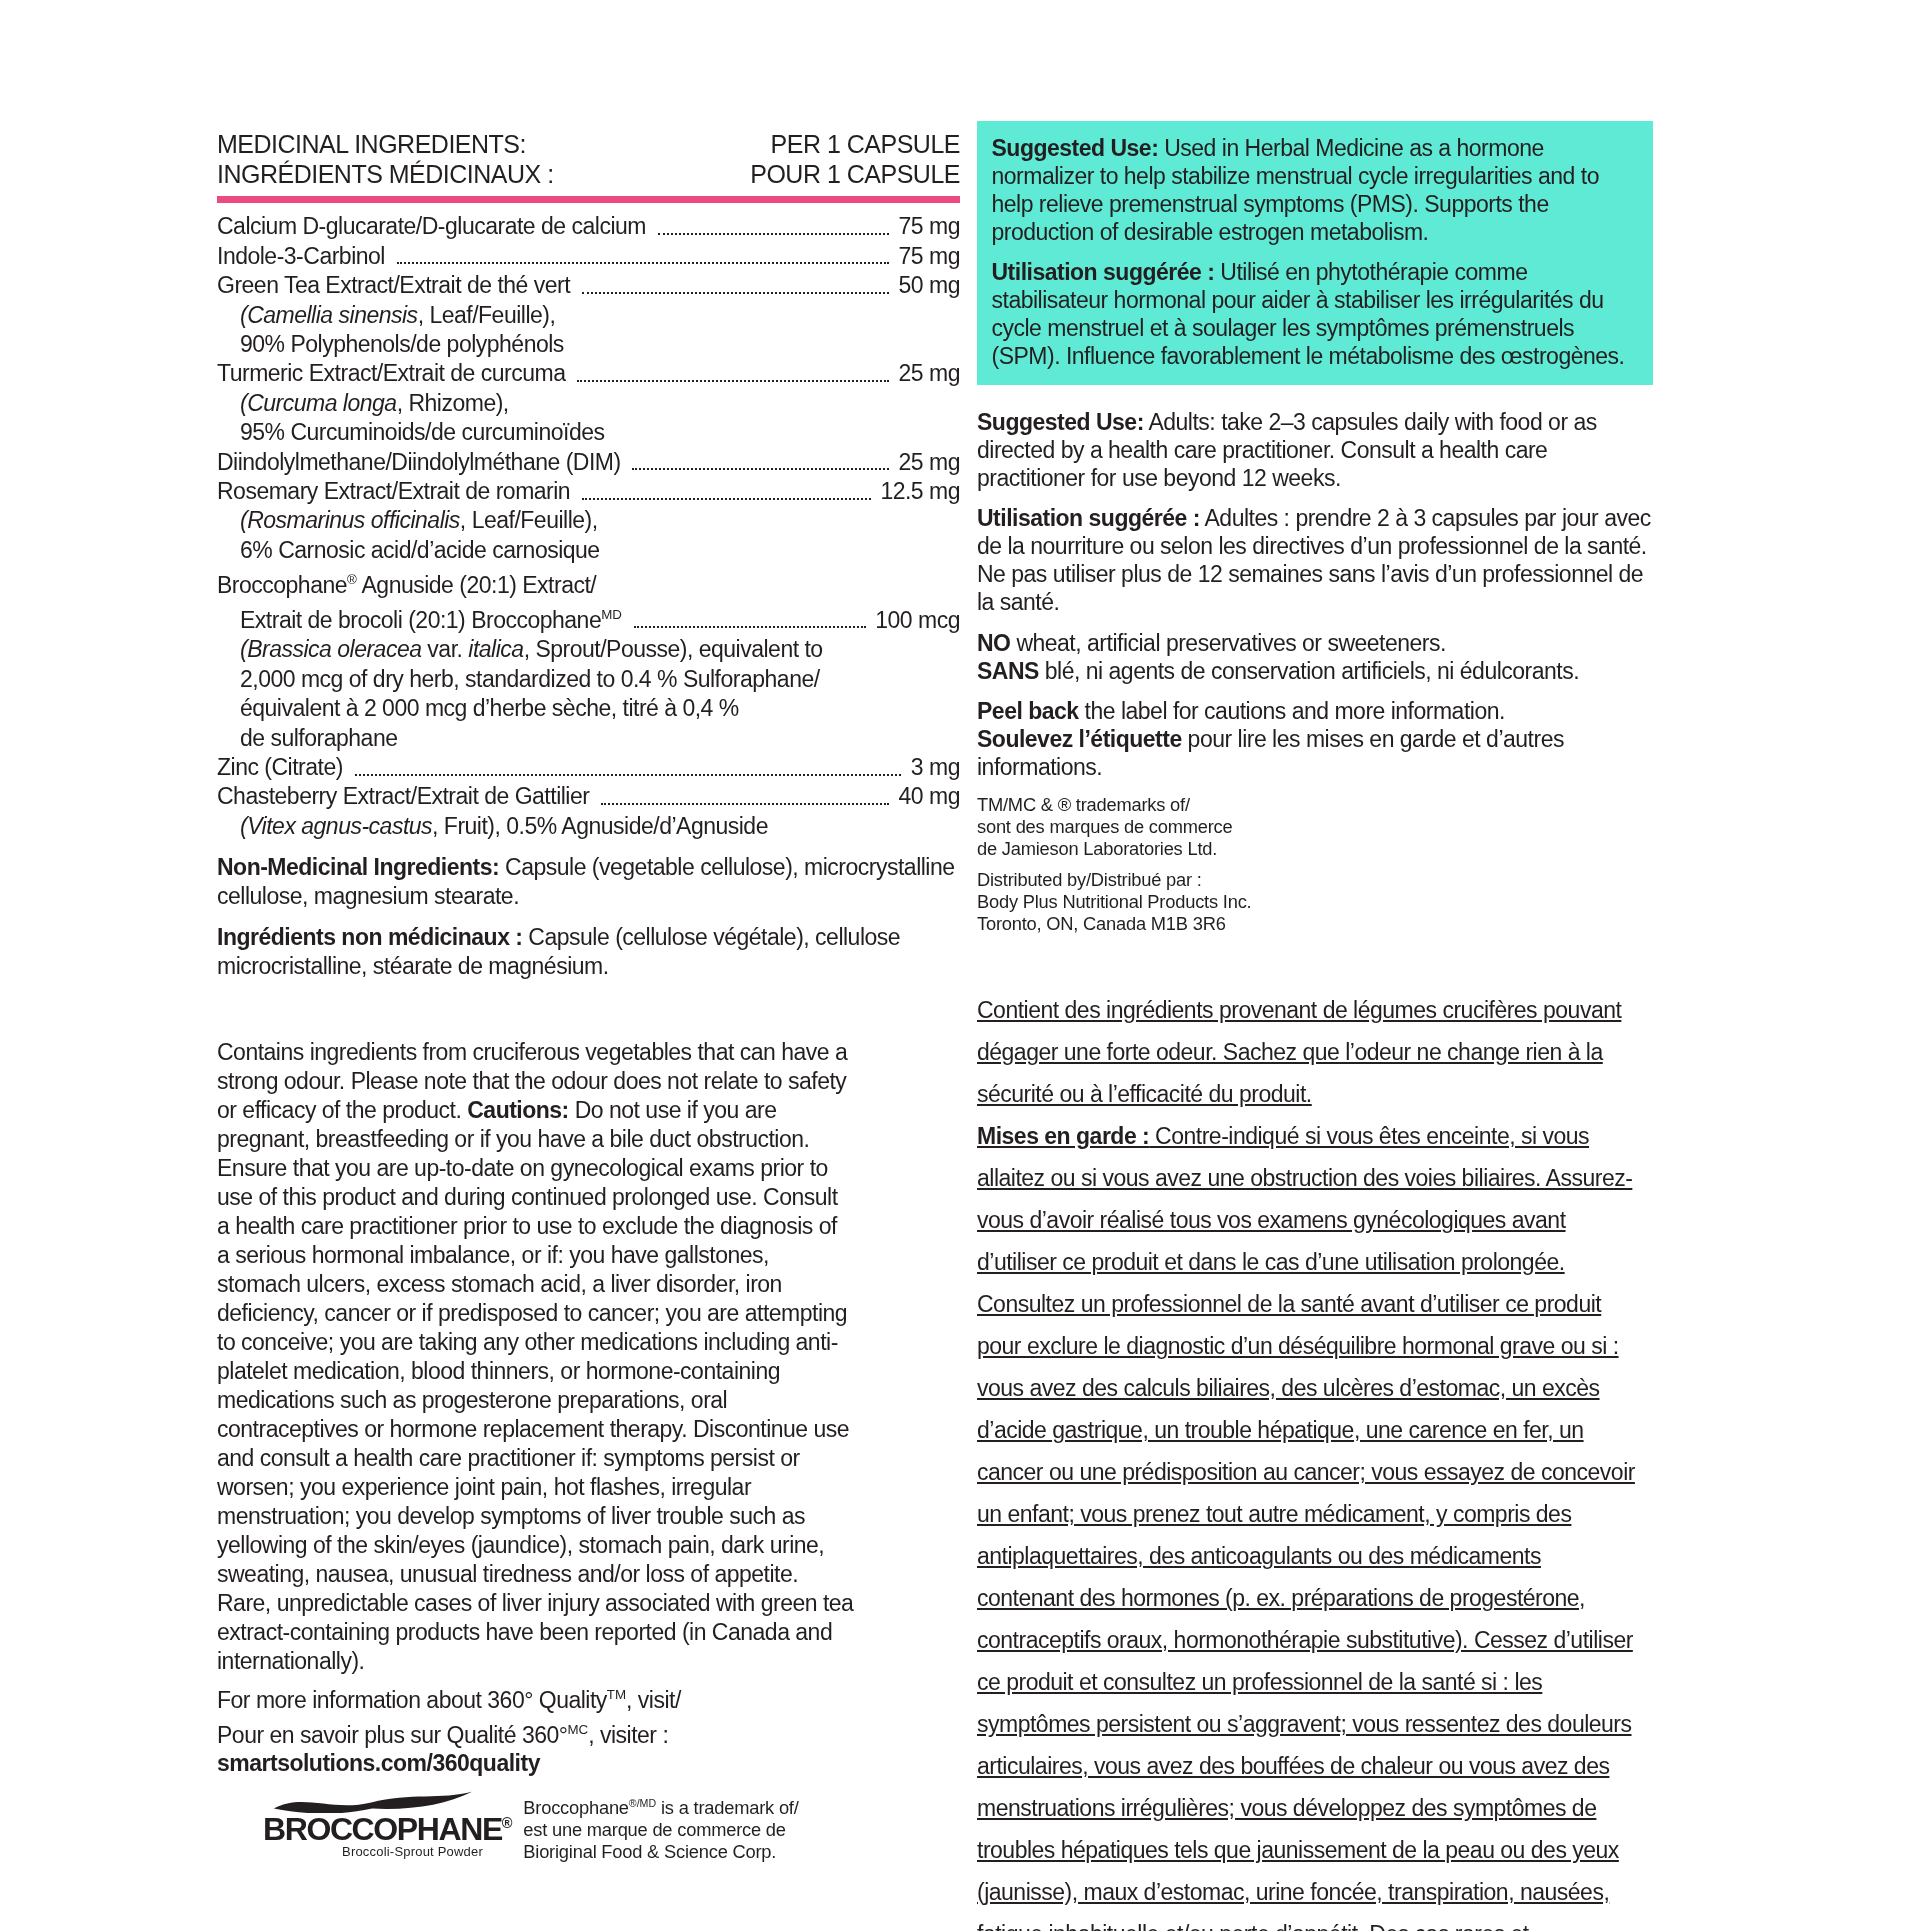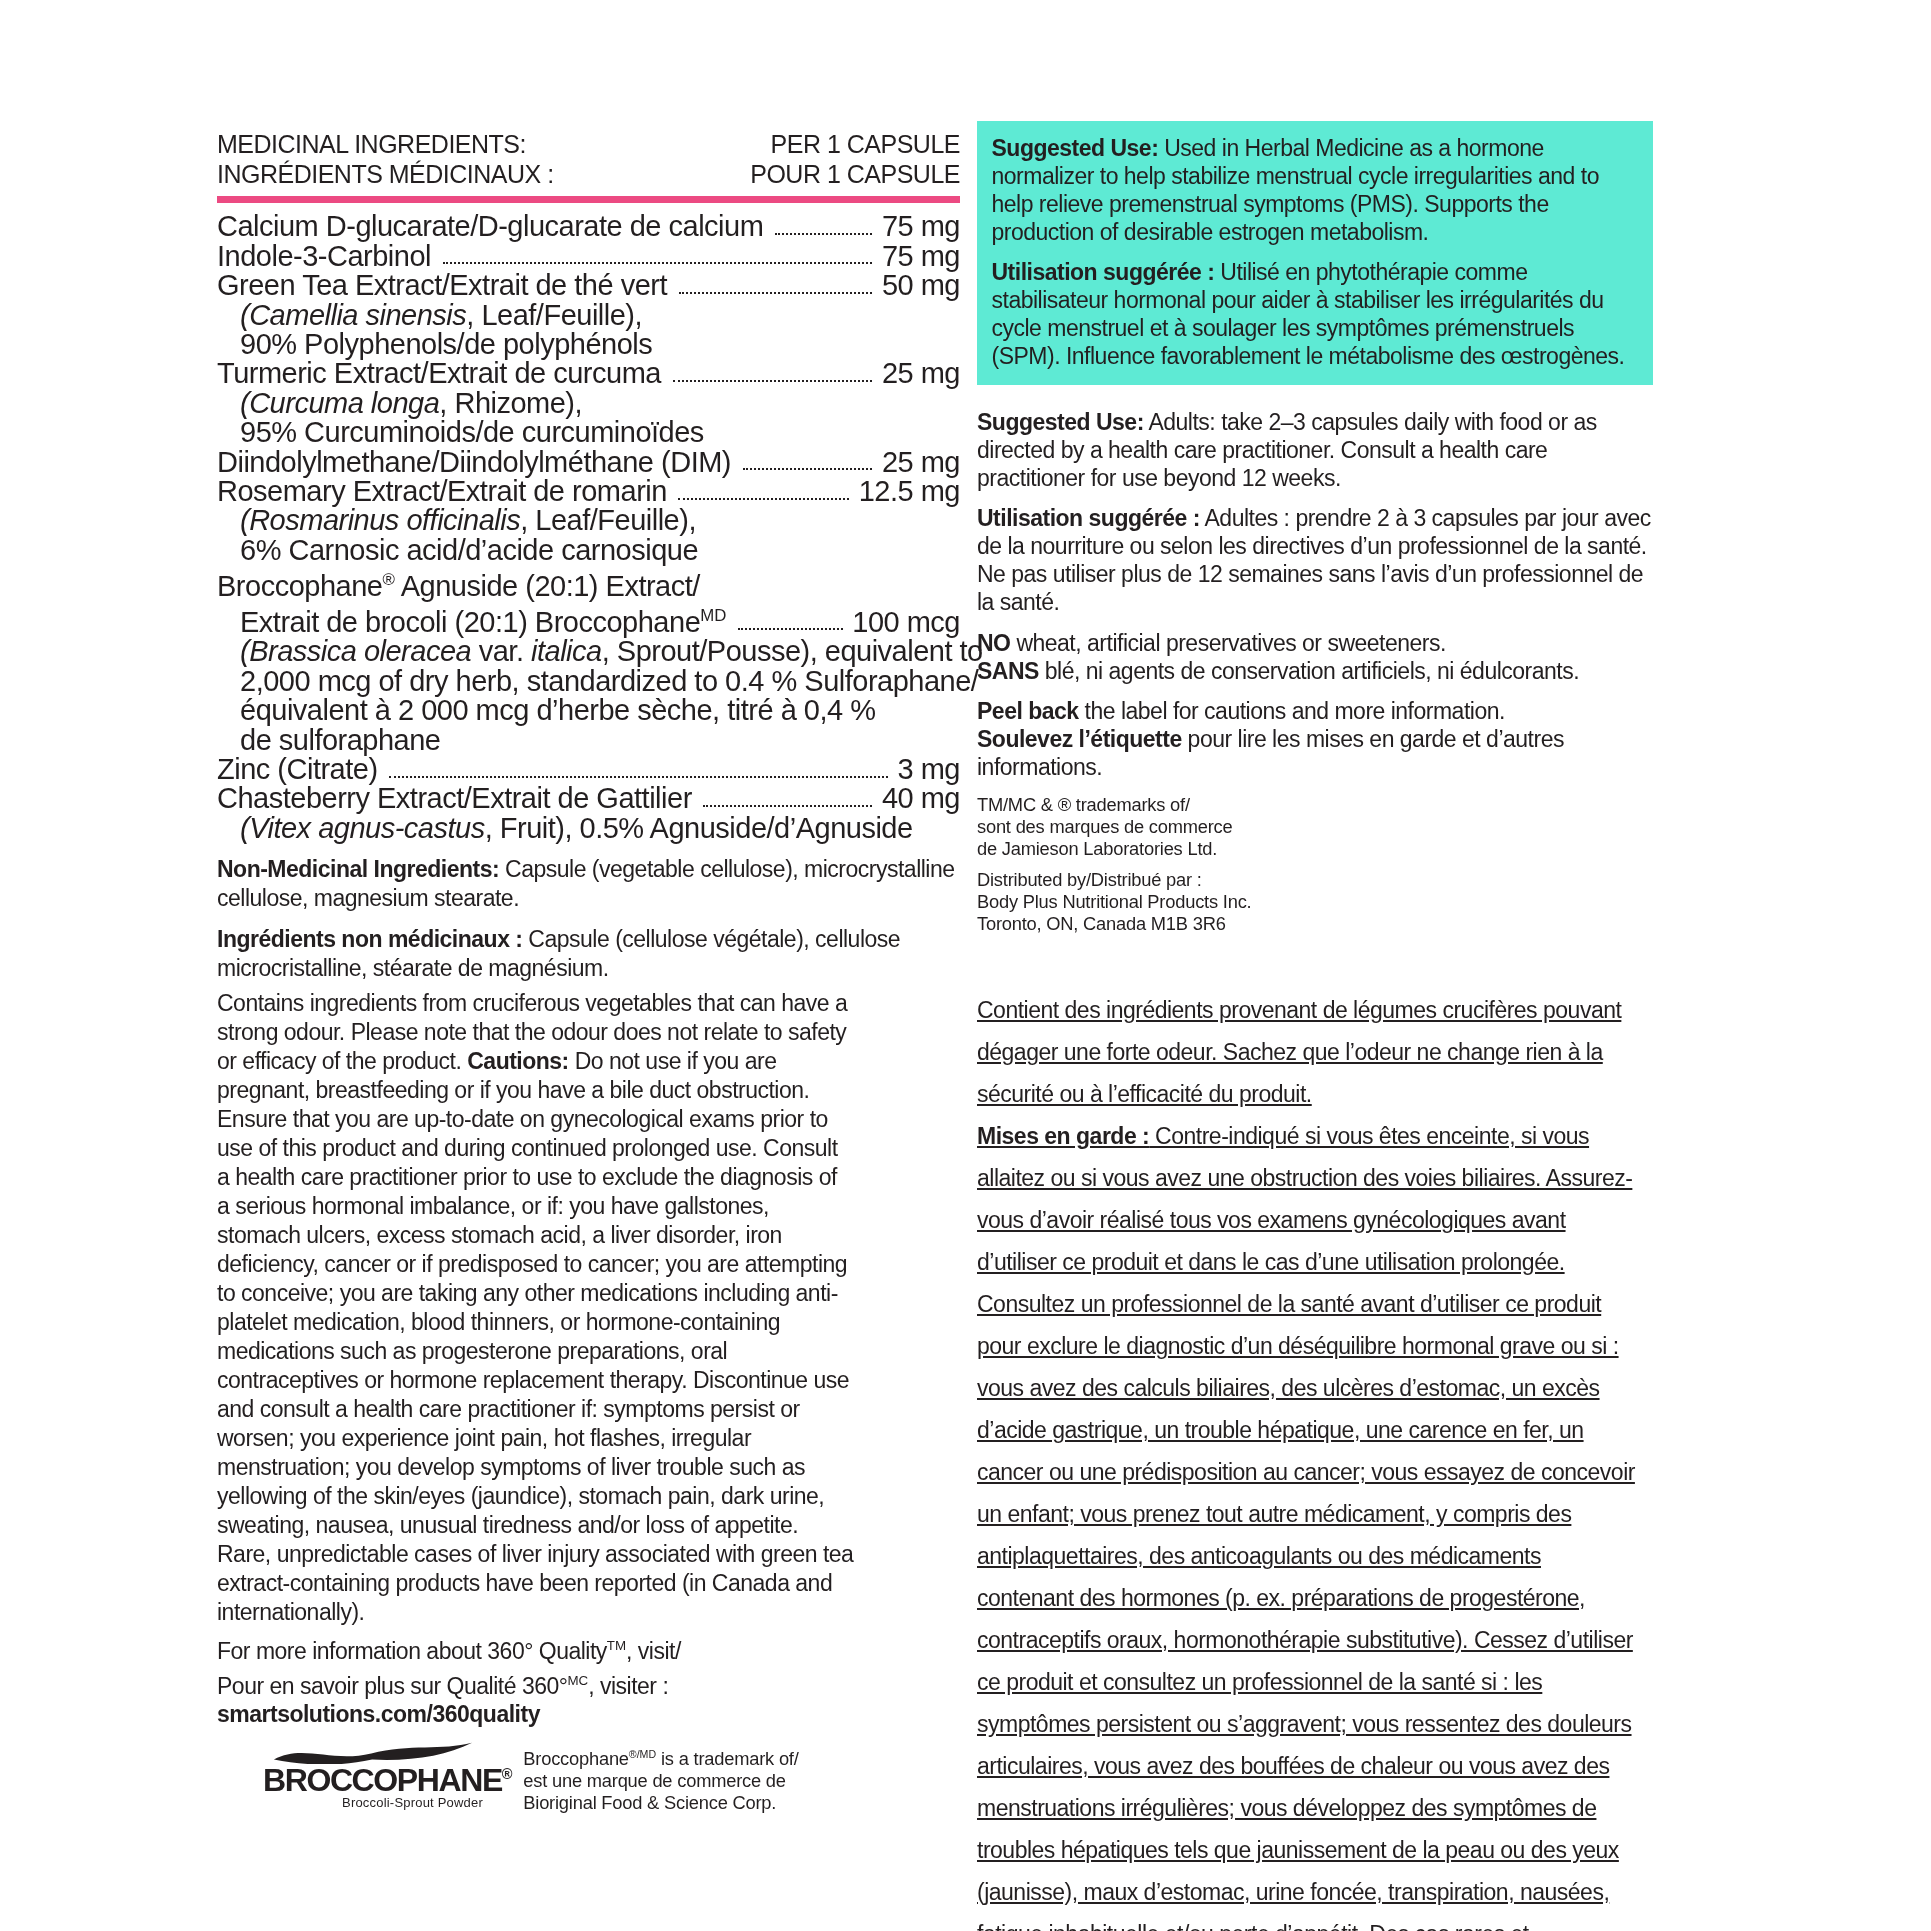--- a/index.html
+++ b/index.html
@@ -3,37 +3,37 @@
 <meta charset="utf-8">
 <style>
   html,body{margin:0;padding:0;background:#ffffff;}
   .label-root{
     position:relative;width:1931px;height:1931px;background:#ffffff;
     font-family:"Liberation Sans","DejaVu Sans",sans-serif;
     color:#231f20;overflow:hidden;
   }
   .col{position:absolute;}
   .col-left{left:217px;top:129px;width:743px;}
-  .col-left-bottom{left:217px;top:989px;width:637px;}
+  .col-left-bottom{left:217px;top:1038px;width:637px;}
   .col-right{left:977px;top:121px;width:676px;}
   .col-right-bottom{left:977px;top:989px;width:666px;}
 
   .seg{font-size:23px;line-height:29px;letter-spacing:-0.5px;margin:0 0 12.6px 0;}
   .col-right .seg{line-height:28px;}
   .col-right-bottom .seg{line-height:42px;text-decoration:underline;}
   .b{font-weight:bold;}
   .i{font-style:italic;}
   .sup{font-size:0.58em;vertical-align:super;letter-spacing:0;}
 
   .ing-header{display:flex;justify-content:space-between;align-items:flex-end;
     font-weight:normal;font-size:25px;line-height:30px;letter-spacing:-0.5px;}
   .ih-right{text-align:right;}
   .pink-rule{height:6.8px;background:#ec4a82;margin:6.8px 0 9.7px 0;}
 
-  .ingredients{font-size:29px;line-height:29.4px;letter-spacing:-0.5px;margin-bottom:11.6px;}
+  .ingredients{font-size:23px;line-height:29.4px;letter-spacing:-0.5px;margin-bottom:11.6px;}
   .ing-row{display:flex;align-items:baseline;white-space:nowrap;}
   .ing-row.indent{padding-left:23px;}
   .leader{flex:1 1 auto;align-self:flex-end;min-width:21px;
     border-bottom:2.9px dotted #231f20;margin:0 9.7px 6.8px 11.6px;}
   .amount{flex:0 0 auto;}
 
   .pink-box{background:#5eead4;padding:12.6px 14.5px 14.5px 14.5px;margin-bottom:23px;}
   .pink-box .seg:last-child{margin-bottom:0;}
 
   .small-block{font-size:18.3px;line-height:22px;letter-spacing:-0.2px;margin-bottom:8.7px;}

